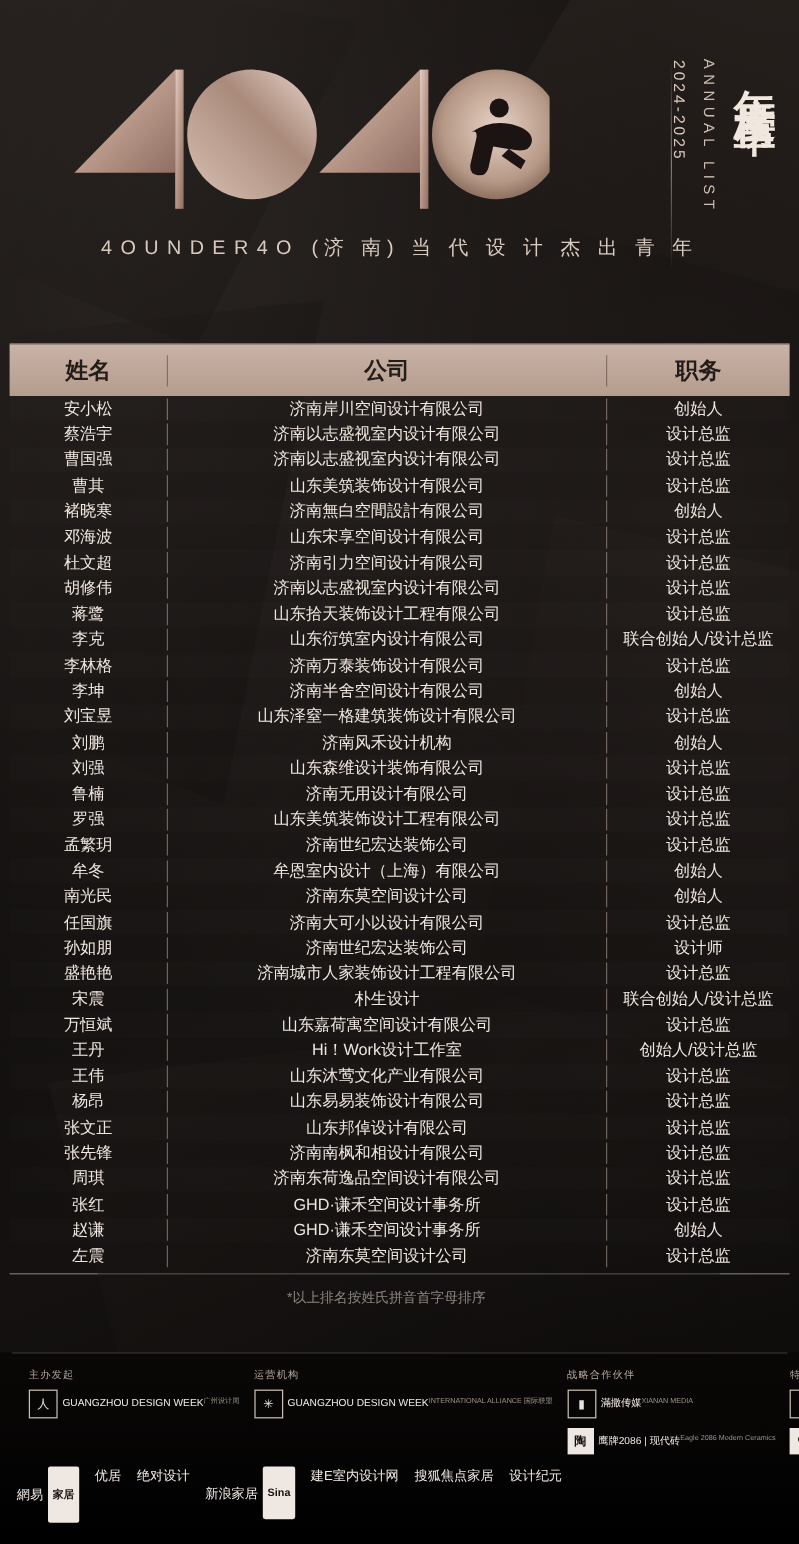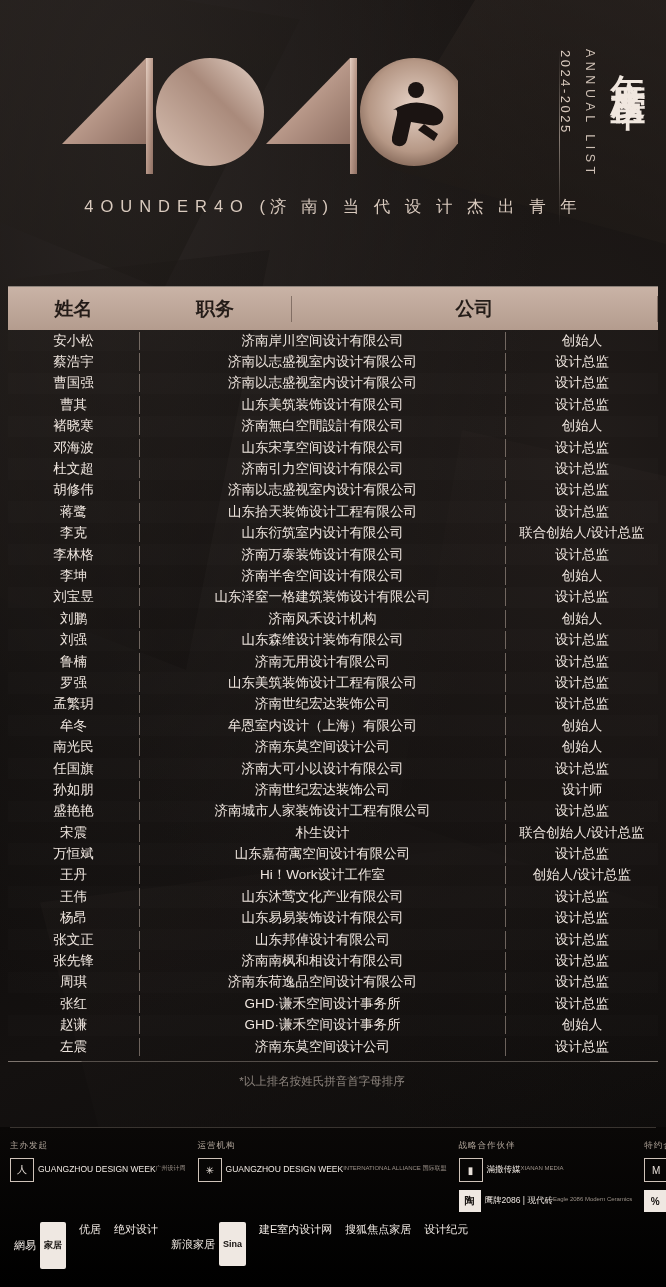--- a/index.html
+++ b/index.html
@@ -39,21 +39,21 @@
   .row{display:flex;height:21.4px;align-items:center;}
   .row .c{text-align:center;overflow:hidden;white-space:nowrap;}
   .row .col-company{border-left:1px solid rgba(215,198,185,.45);border-right:1px solid rgba(215,198,185,.45);}
   .tbody .row:nth-child(odd){background:rgba(255,255,255,.012);}
   .table-bottom{height:1px;background:rgba(230,215,203,.5);margin:4px 8px 0 8px;}
   .note{text-align:center;font-size:11.5px;color:#d9cdc3;margin:12px 22px 0 0;}
 
   
   .footer{position:absolute;left:0;right:0;bottom:0;height:160px;background:linear-gradient(180deg,#0a0807,#000);}
   .fdiv{height:1px;background:rgba(200,185,172,.25);margin:0 10px;}
-  .frow1{display:flex;padding:12px 14px 0 10px;gap:12px;}
+  .frow1{display:flex;padding:12px 14px 0 24px;gap:12px;}
   .fgroup{flex:1;}
   .flabel{font-size:8.5px;color:#b3a79c;letter-spacing:1px;margin-bottom:6px;}
   .fitems{display:flex;align-items:center;gap:8px;flex-wrap:wrap;}
   .logo-box{display:flex;align-items:center;gap:4px;color:#efe8e2;}
   .lmark{width:22px;height:22px;border:1px solid #cfc3b9;display:flex;align-items:center;justify-content:center;font-size:10px;color:#e9e1da;}
   .lmark.solid{background:#efe8e2;color:#15110f;border:none;font-weight:bold;}
   .ltext{display:flex;flex-direction:row;line-height:1.15;}
   .lt1{font-size:8.5px;color:#f0e9e3;white-space:nowrap;}
   .lt2{font-size:6px;color:#9c9289;white-space:nowrap;}
   .frow2{display:flex;align-items:flex-start;gap:13px;padding:10px 14px 0 14px;}
@@ -117,22 +117,22 @@
 
     <div class="subtitle">
       <span class="en">4OUNDER4O</span>
       <span>(济 南) 当 代 设 计 杰 出 青 年</span>
     </div>
   </div>
 
   <div class="table">
     <div class="thead">
       <div class="c col-name">姓名</div>
+      <div class="c col-company">公司</div>
       <div class="c col-title">职务</div>
-      <div class="c col-company">公司</div>
     </div>
     <div class="tbody" id="tbody">
         <div class="row">
           <div class="c col-name">安小松</div>
           <div class="c col-company">济南岸川空间设计有限公司</div>
           <div class="c col-title">创始人</div>
         </div>
         <div class="row">
           <div class="c col-name">蔡浩宇</div>
           <div class="c col-company">济南以志盛视室内设计有限公司</div>

